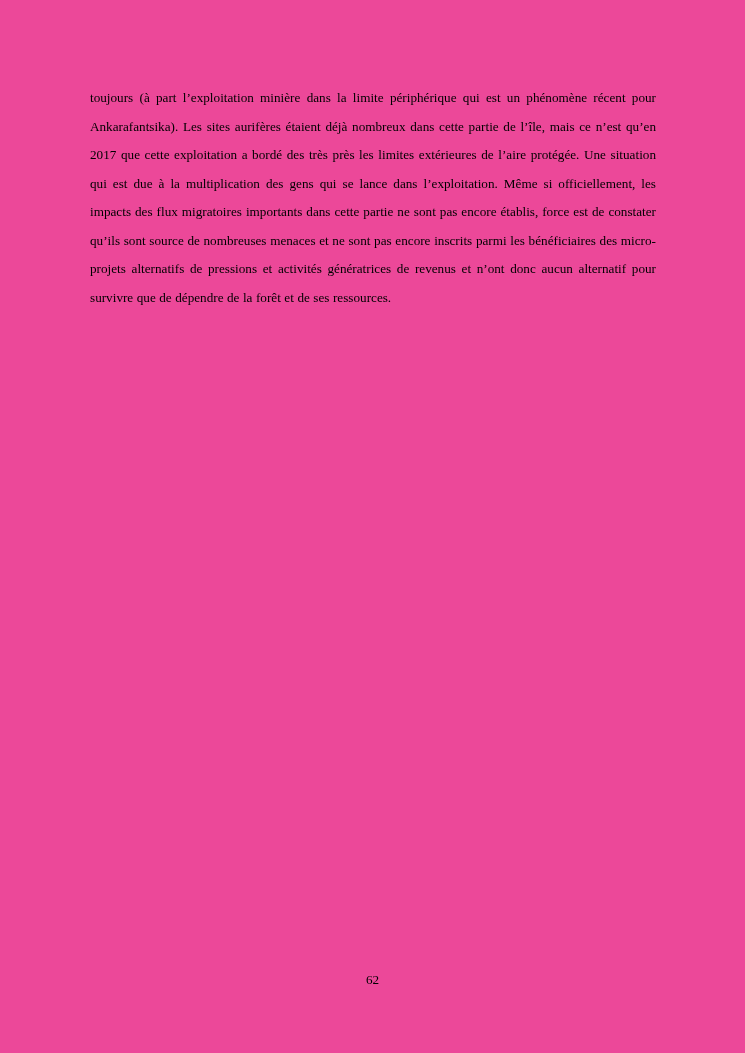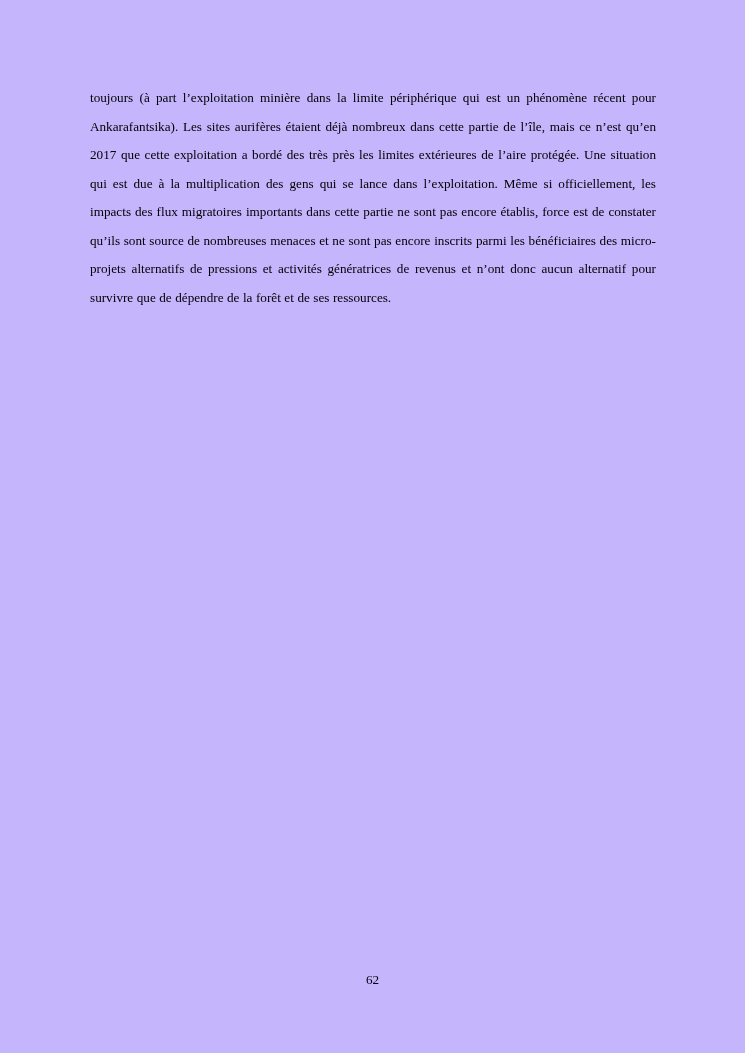--- a/index.html
+++ b/index.html
@@ -14,21 +14,21 @@
     font-family: "Liberation Serif", serif;
     color: #000000;
     overflow: hidden;
   }
   .page {
     position: absolute;
     top: 0;
     left: 0;
     width: 745px;
     height: 1053px;
-    background: #c4b5fd;
+    background: #ec4899;
   }
   .content {
     position: absolute;
     left: 90px;
     top: 84px;
     width: 566px;
   }
   .body-paragraph {
     font-size: 13.2px;
     line-height: 28.5px;

